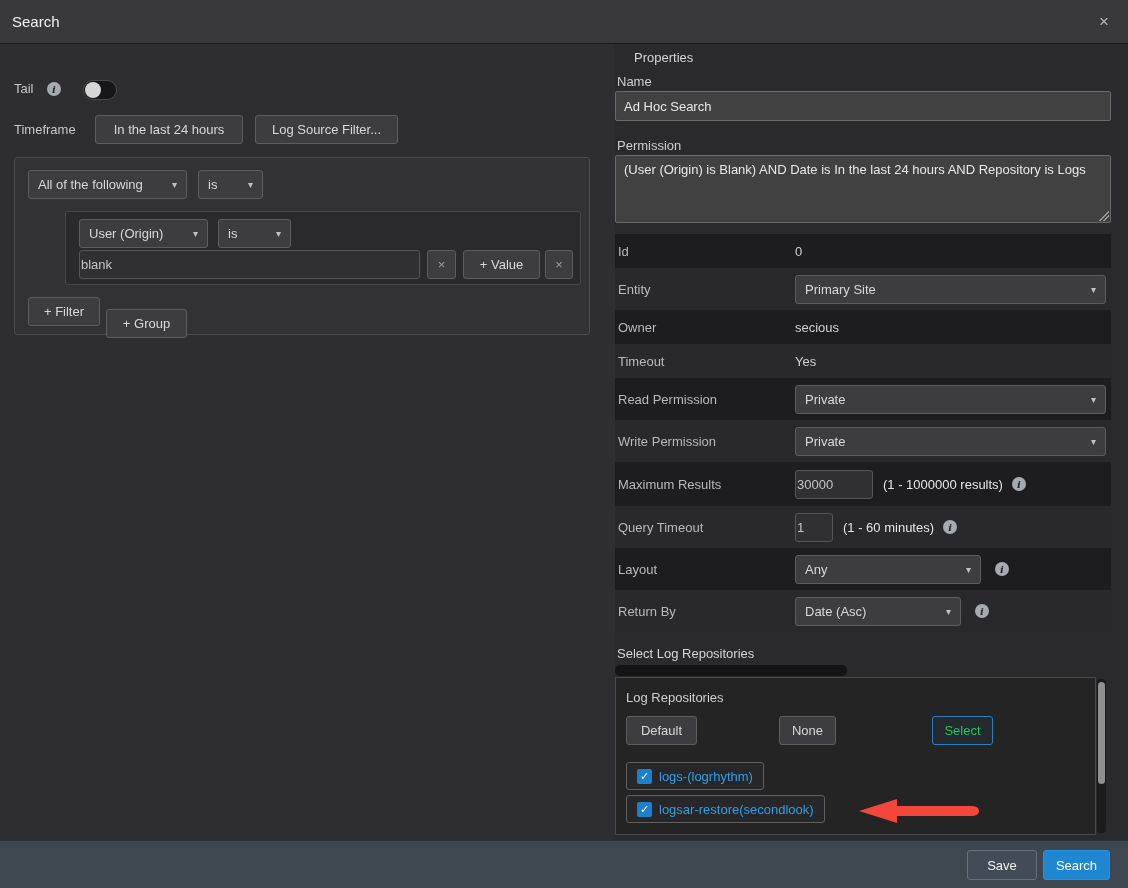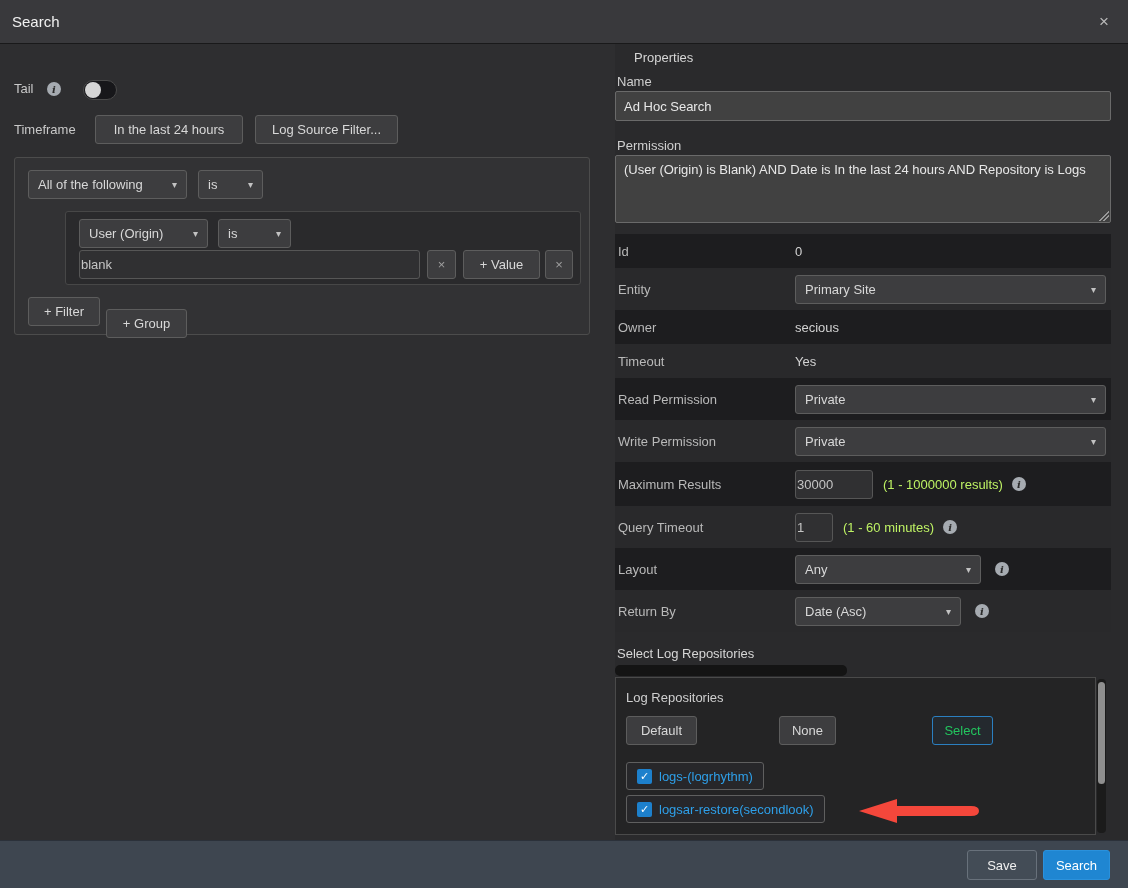--- a/index.html
+++ b/index.html
@@ -57,21 +57,21 @@
   textarea.big-input { padding:5px 8px; line-height:17px; resize:none; overflow:hidden; }
   .resize-handle { position:absolute; width:10px; height:10px;
     background: linear-gradient(135deg, transparent 0 48%, #999 48% 56%, transparent 56% 68%, #999 68% 76%, transparent 76%); }
 
   .rows { position:absolute; left:0; top:190px; width:496px; }
   .prop-row { display:flex; align-items:center; width:496px; }
   .prop-row .lbl { width:180px; padding-left:3px; color:#b9b9b9; flex:none; }
   .prop-row .val-text { color:#d2d2d2; }
   .row-dark { background:#1d1d1f; }
   .row-light { background:#29292b; }
-  .hint { margin-left:10px; color:#bef264; }
+  .hint { margin-left:10px; color:#e5e5e5; }
   .prop-row .info-icon { margin-left:9px; }
 
   
   .h-scrollbar { position:absolute; left:0; top:621px; width:232px; height:11px; background:#141414; border-radius:5px; }
   .repo-box { position:absolute; left:0; top:633px; width:481px; height:158px;
     background:#242425; border:1px solid #4a4a4a; }
   .chip { position:absolute; display:inline-flex; align-items:center; gap:7px; height:28px; padding:0 10px;
     border:1px solid #5f5f5f; border-radius:3px; color:#2e9fe8; background:#27272a; cursor:pointer; }
   .checkbox { width:15px; height:15px; background:#1d80cc; border-radius:2px; color:#fff;
     font-size:11px; display:flex; align-items:center; justify-content:center; flex:none; }

